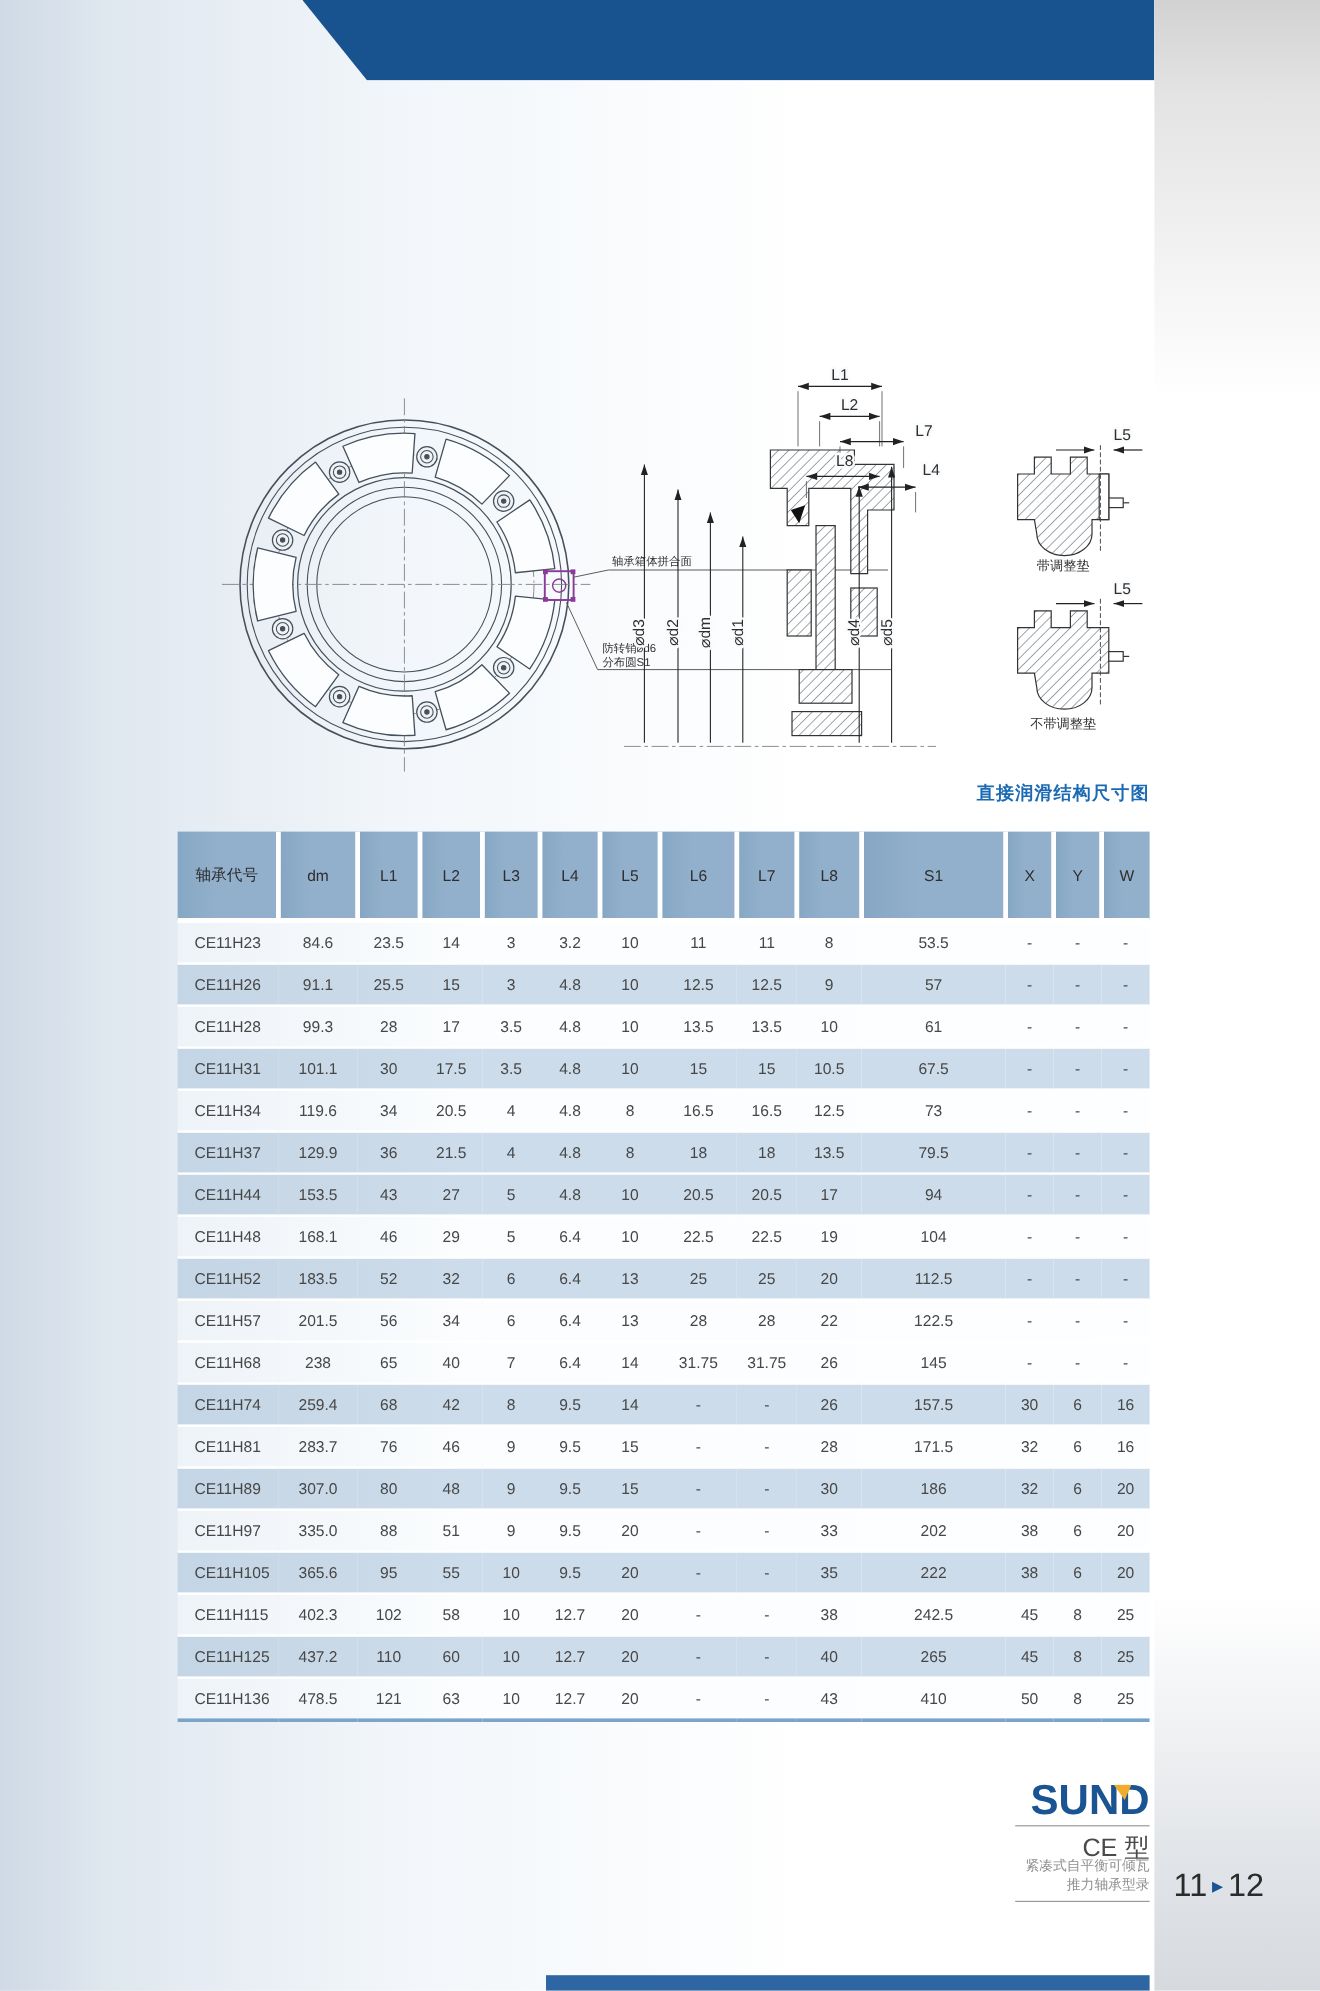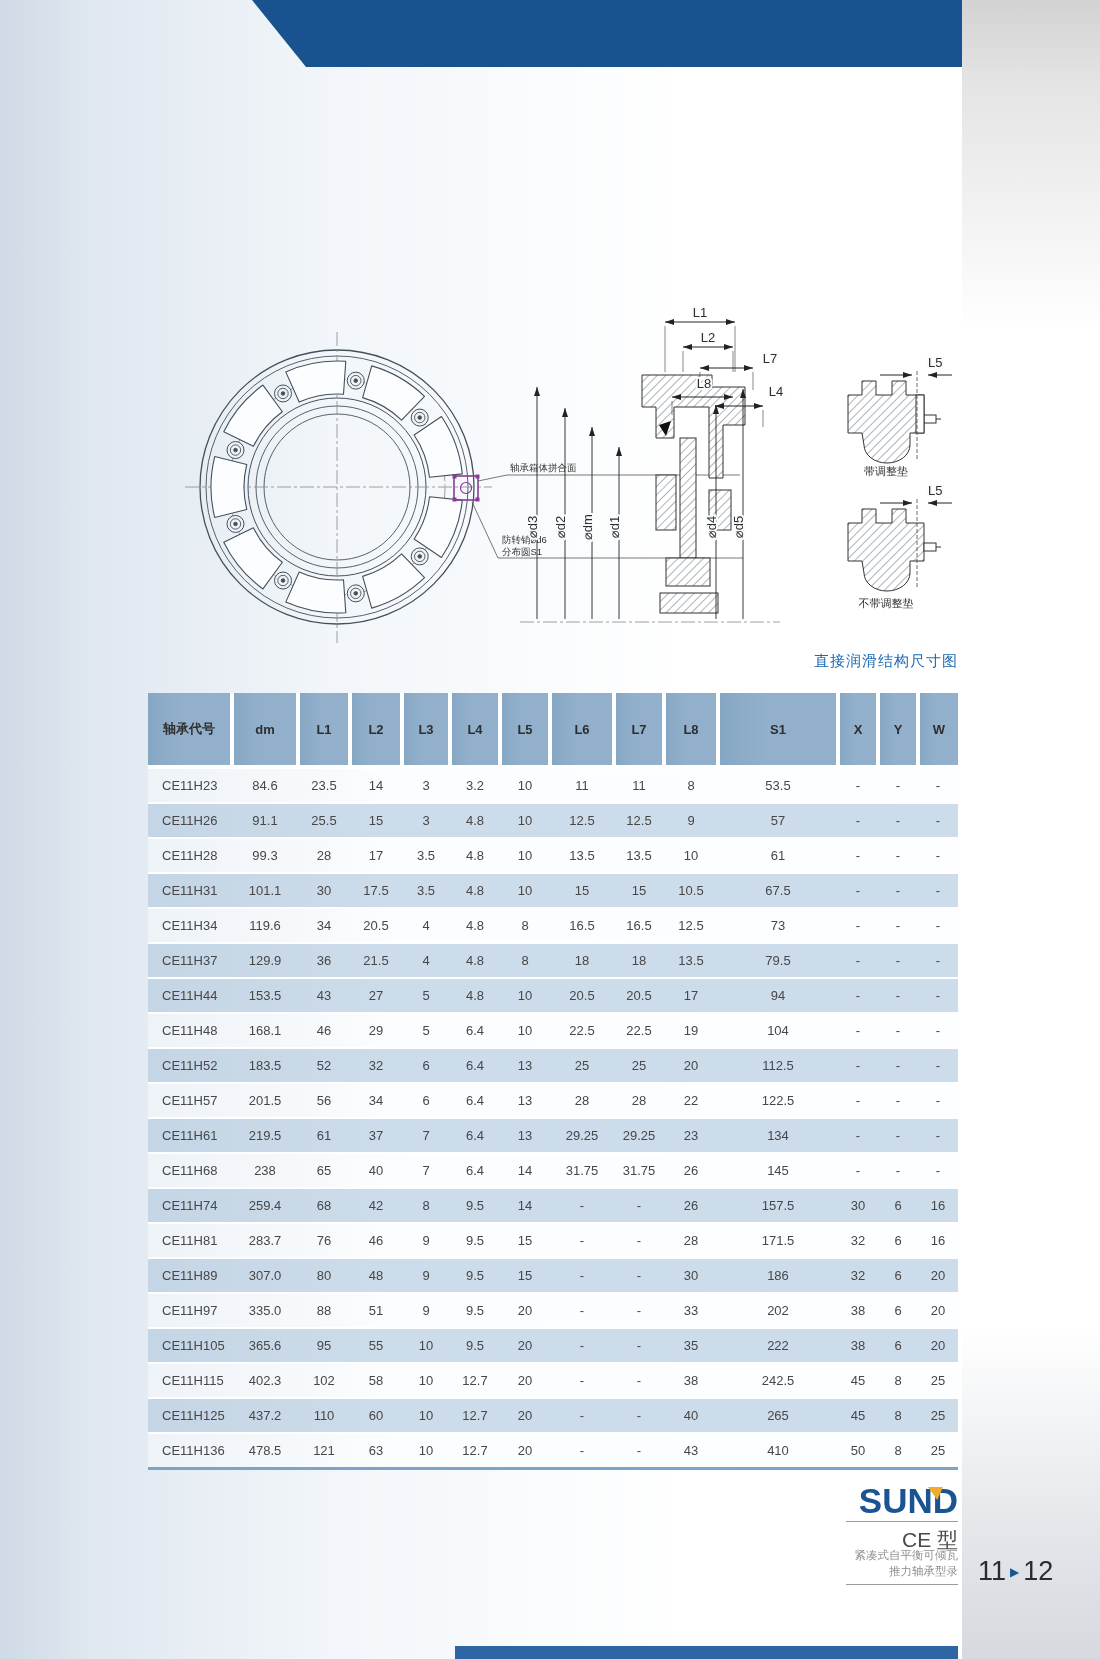--- a/index.html
+++ b/index.html
@@ -5,33 +5,33 @@
   html,body{margin:0;padding:0;}
   body{width:1100px;height:1659px;position:relative;overflow:hidden;
        font-family:"Liberation Sans",sans-serif;
        background:linear-gradient(90deg,#cfdae6 0,#dfe7ef 8%,#f2f6fa 30%,#ffffff 62%);}
   #page{position:absolute;inset:0;}
   .right-strip{position:absolute;left:962px;top:0;width:138px;height:100%;
        background:linear-gradient(180deg,#d2d2d2 0%,#e4e4e4 5%,rgba(255,255,255,0) 20%,
                   rgba(255,255,255,0) 80%,#e0e3e7 94%,#d6dade 100%);}
   .banner{position:absolute;left:252px;top:0;width:710px;height:67px;background:#19538f;
        clip-path:polygon(0 0,100% 0,100% 100%,54px 100%);border-bottom-left-radius:10px;}
-  .caption{position:absolute;top:652px;right:142px;font-size:15px;font-weight:normal;
+  .caption{position:absolute;top:652px;right:142px;font-size:15px;font-weight:bold;
        color:#1b6ab3;letter-spacing:1px;}
   
   #draw{position:absolute;left:180px;top:275px;}
   .dlab{font-size:13px;fill:#2e2e2e;paint-order:stroke;stroke:#f9fbfd;stroke-width:4px;}
   .clab{font-size:9.5px;fill:#333;}
   .vlab{font-size:11px;fill:#333;}
   
   .tablewrap{position:absolute;left:148px;top:693px;width:810px;}
   table.spec{border-collapse:collapse;table-layout:fixed;width:810px;
        border-bottom:3px solid #7ba4c9;font-size:13px;color:#474747;}
   table.spec th{height:70px;background:linear-gradient(90deg,#86a7c4,#92b0cb 40%);
-       font-weight:bold;color:#2e2e2e;font-size:13px;border-right:4px solid #fff;
+       font-weight:normal;color:#2e2e2e;font-size:13px;border-right:4px solid #fff;
        border-bottom:4px solid #fff;}
   table.spec th:last-child{border-right:none;}
   table.spec td{height:31px;text-align:center;border-top:2px solid #fff;}
   table.spec td:first-child{text-align:left;padding-left:14px;}
   table.spec tbody tr{background:linear-gradient(90deg,#eef3f8,#fbfdfe 30%,#fdfeff);}
   table.spec tbody tr.alt{background:linear-gradient(90deg,#c4d5e5,#cddcea 30%);}
   
   .logo{position:absolute;top:1484px;right:142px;font-size:35px;font-weight:800;
        color:#1a5492;letter-spacing:0px;line-height:34px;text-align:right;}
   .logo-accent{position:absolute;top:1487px;right:157px;width:15px;height:13px;
@@ -400,36 +400,20 @@
             <td>6.4</td>
             <td>13</td>
             <td>28</td>
             <td>28</td>
             <td>22</td>
             <td>122.5</td>
             <td>-</td>
             <td>-</td>
             <td>-</td>
           </tr>
-          <tr class="alt">
-            <td>CE11H61</td>
-            <td>219.5</td>
-            <td>61</td>
-            <td>37</td>
-            <td>7</td>
-            <td>6.4</td>
-            <td>13</td>
-            <td>29.25</td>
-            <td>29.25</td>
-            <td>23</td>
-            <td>134</td>
-            <td>-</td>
-            <td>-</td>
-            <td>-</td>
-          </tr>
           <tr>
             <td>CE11H68</td>
             <td>238</td>
             <td>65</td>
             <td>40</td>
             <td>7</td>
             <td>6.4</td>
             <td>14</td>
             <td>31.75</td>
             <td>31.75</td>

